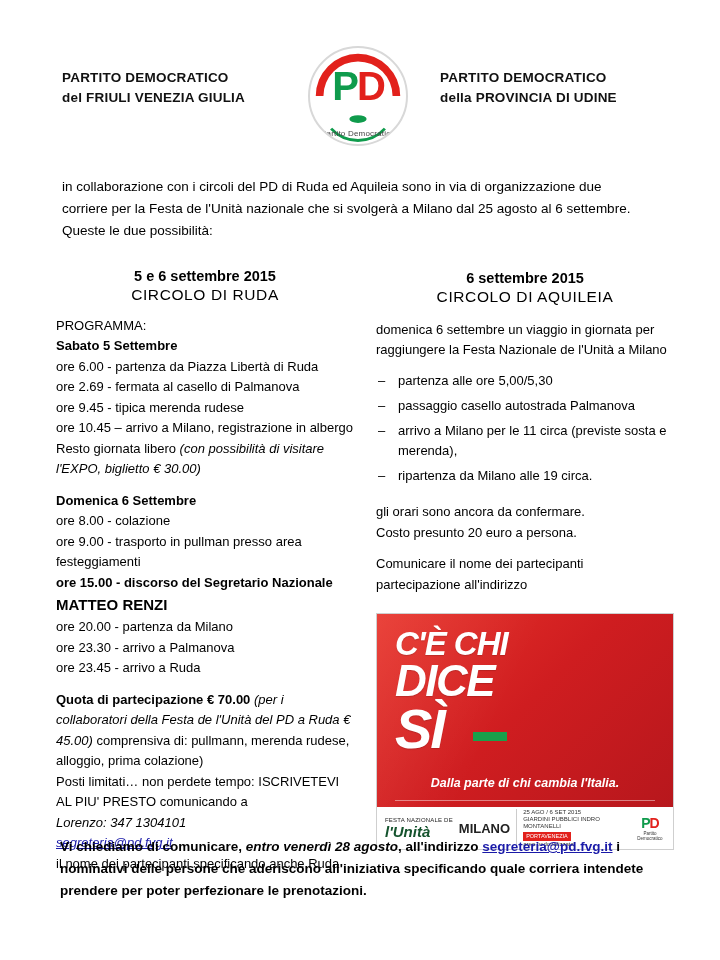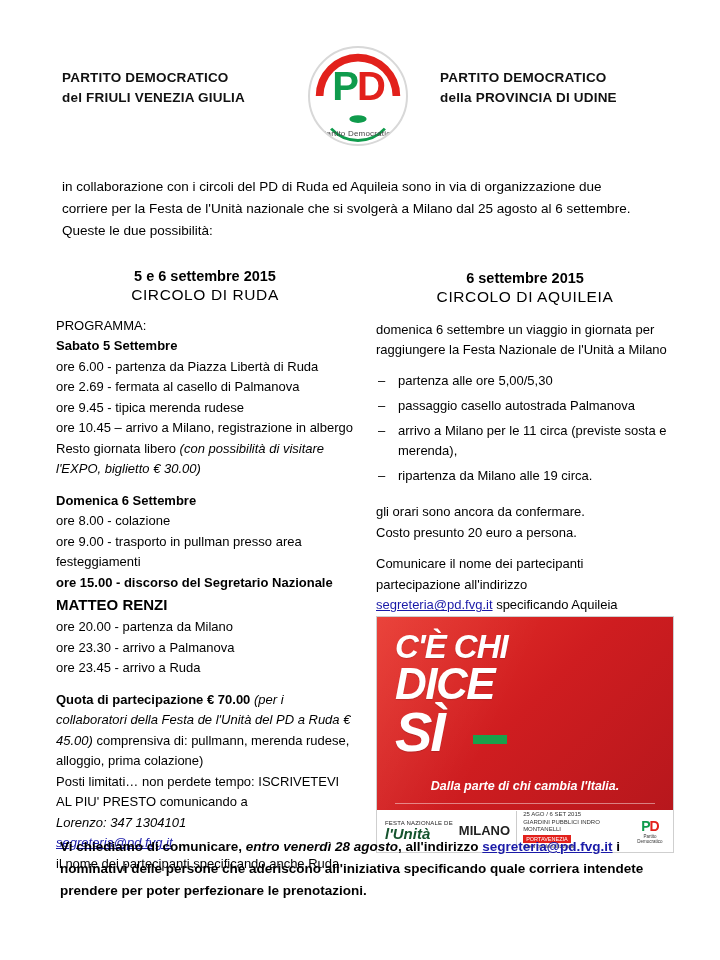--- a/index.html
+++ b/index.html
@@ -153,20 +153,21 @@
 
   a.mail {
     color: #1a1aa8;
     text-decoration: underline;
   }
 
   
   .poster {
     width: 298px;
     height: 237px;
+    margin-top: 18px;
     position: relative;
     overflow: hidden;
     background: linear-gradient(135deg, #e8332a 0%, #cf1d20 45%, #b3161c 100%);
     border: 1px solid #cfcfcf;
     box-sizing: border-box;
   }
   .poster .band {
     position: absolute;
     left: -30px; top: -20px;
     width: 380px; height: 300px;
@@ -361,21 +362,20 @@
               <span class="txt">ripartenza da Milano alle 19 circa.</span>
             </li>
         </ul>
 
         <div class="spacer"></div>
         <p>gli orari sono ancora da confermare.</p>
         <p>Costo presunto 20 euro a persona.</p>
         <div class="spacer"></div>
         <p>Comunicare il nome dei partecipanti</p>
         <p>partecipazione all'indirizzo</p>
-        <p><a class="mail" href="#">segreteria@pd.fvg.it</a><span> specificando Aquileia</span></p>
       </div>
 
       <div class="poster">
         <div class="band"></div>
         <div class="poster-text">
           <div class="l1">C'È CHI</div>
           <div class="l2">DICE</div>
           <div class="l3">SÌ</div>
         </div>
         <div class="poster-green"></div>

